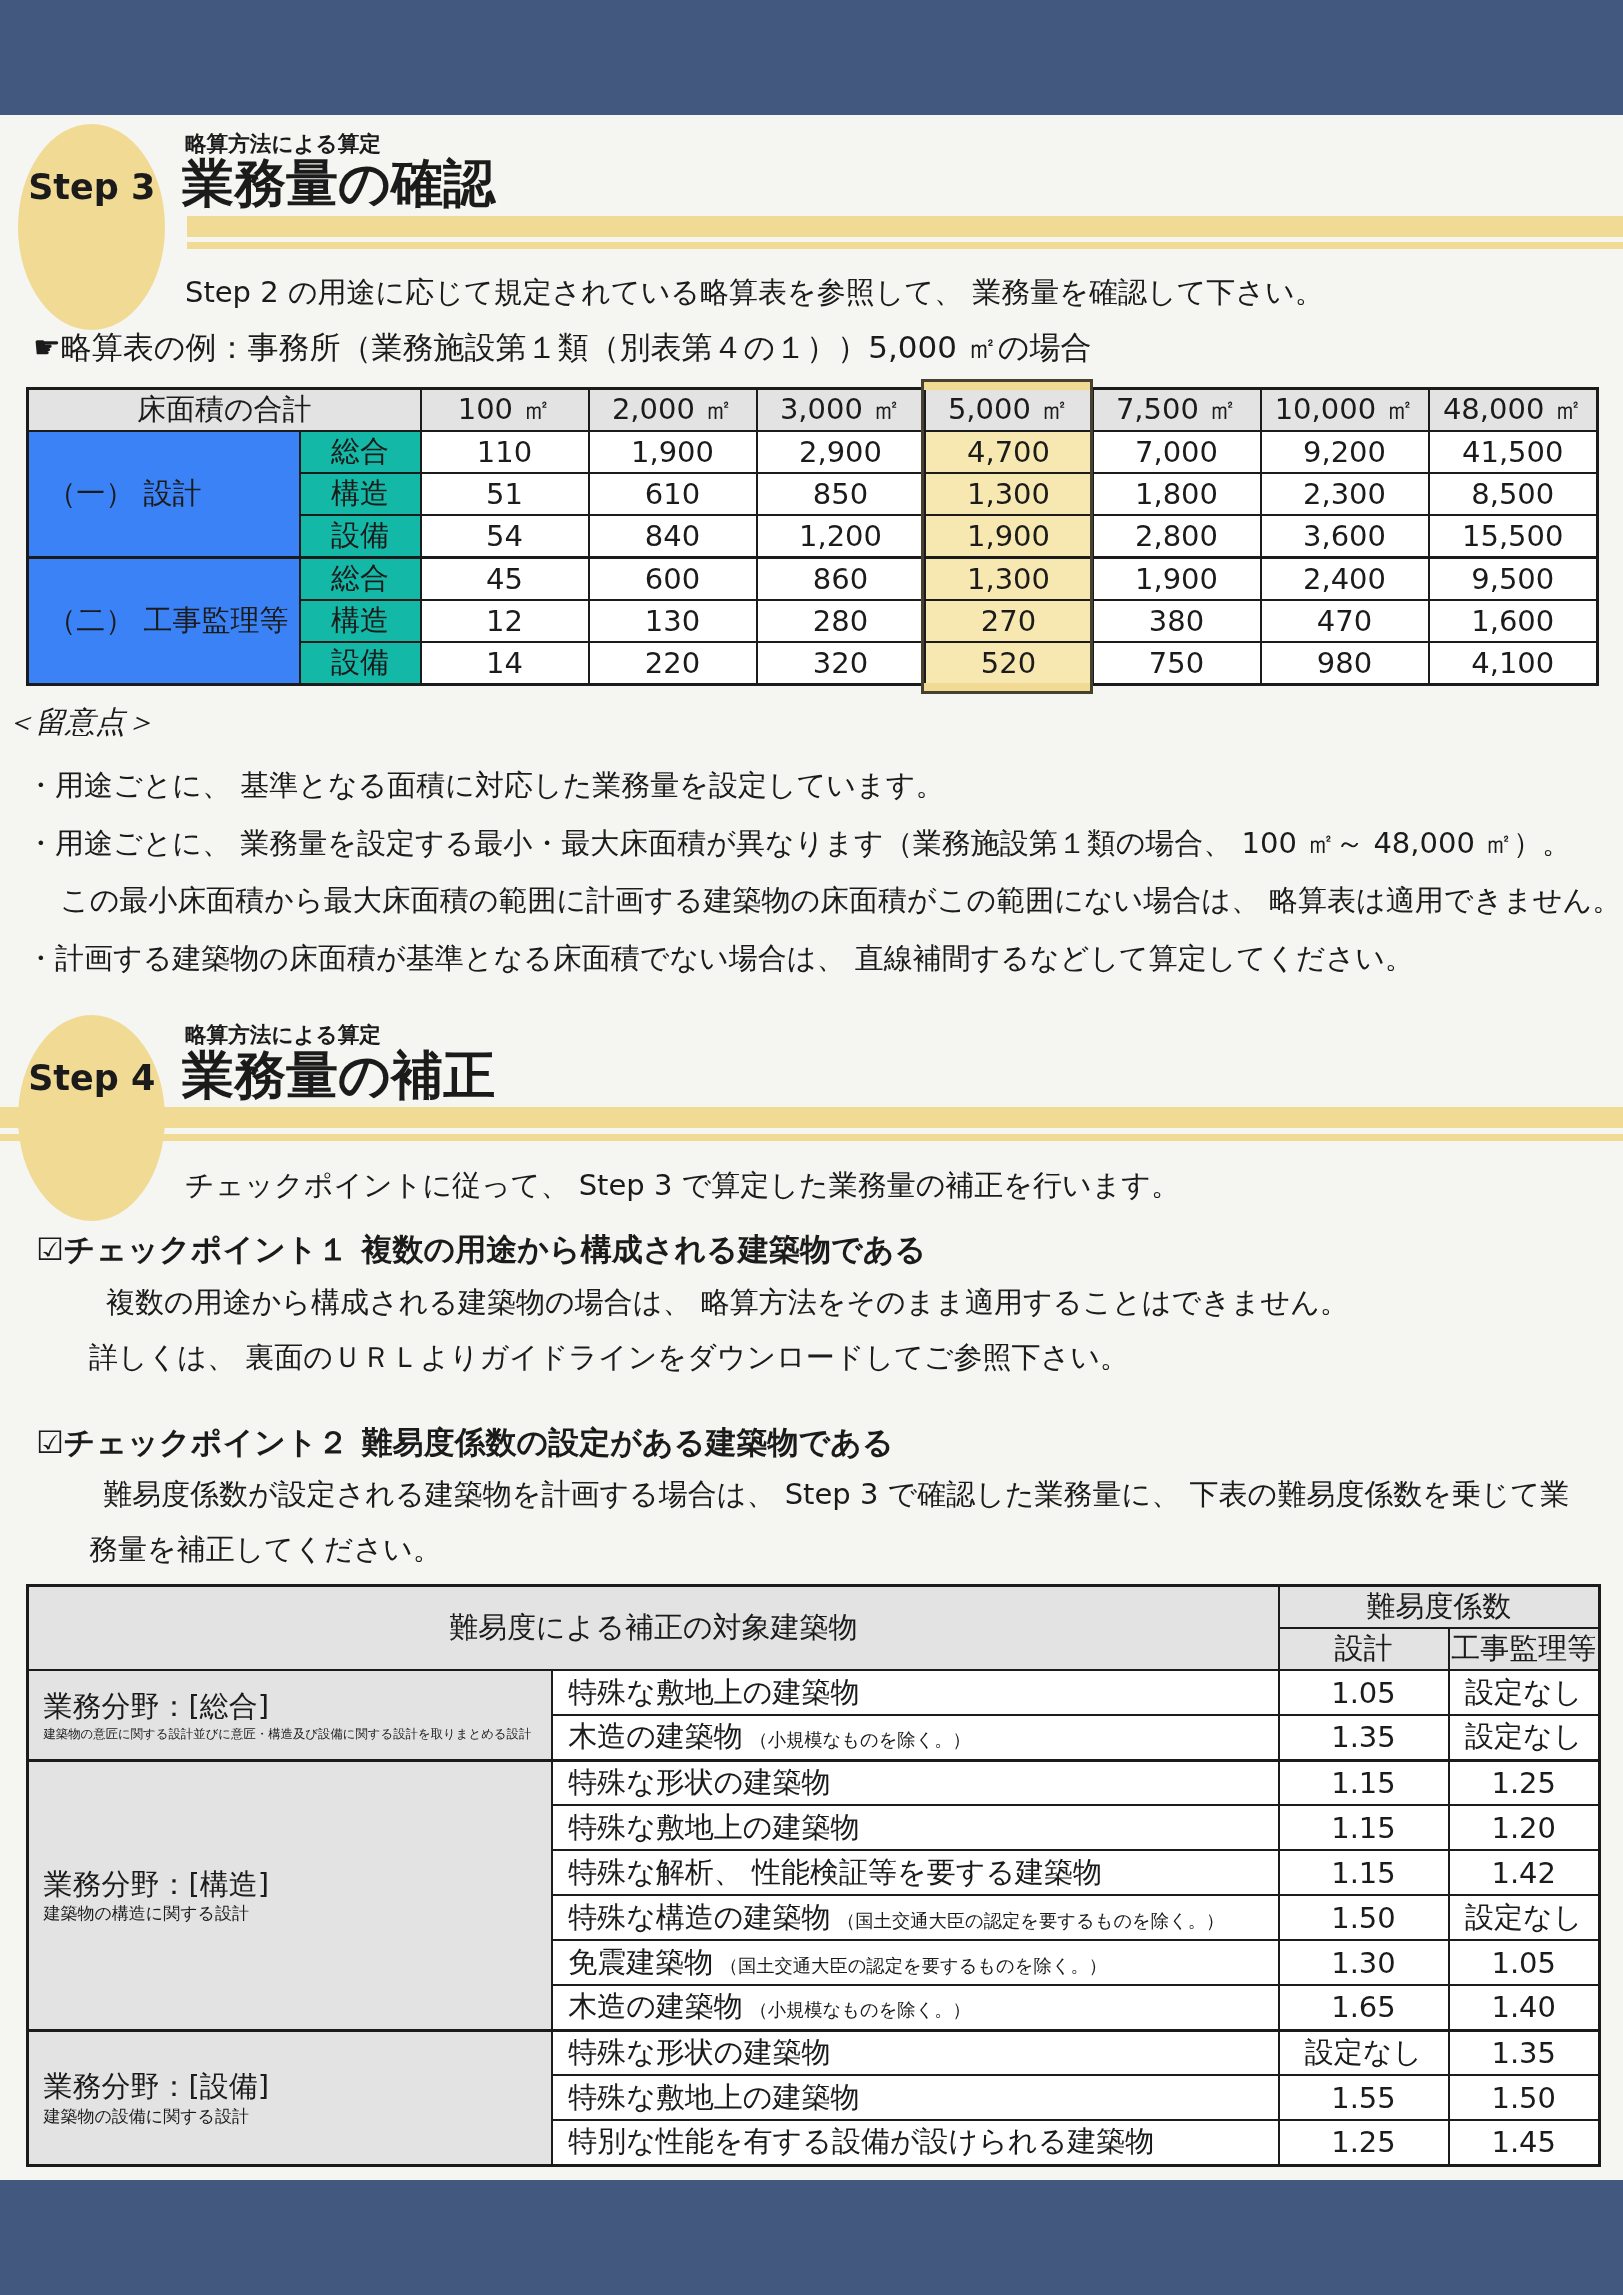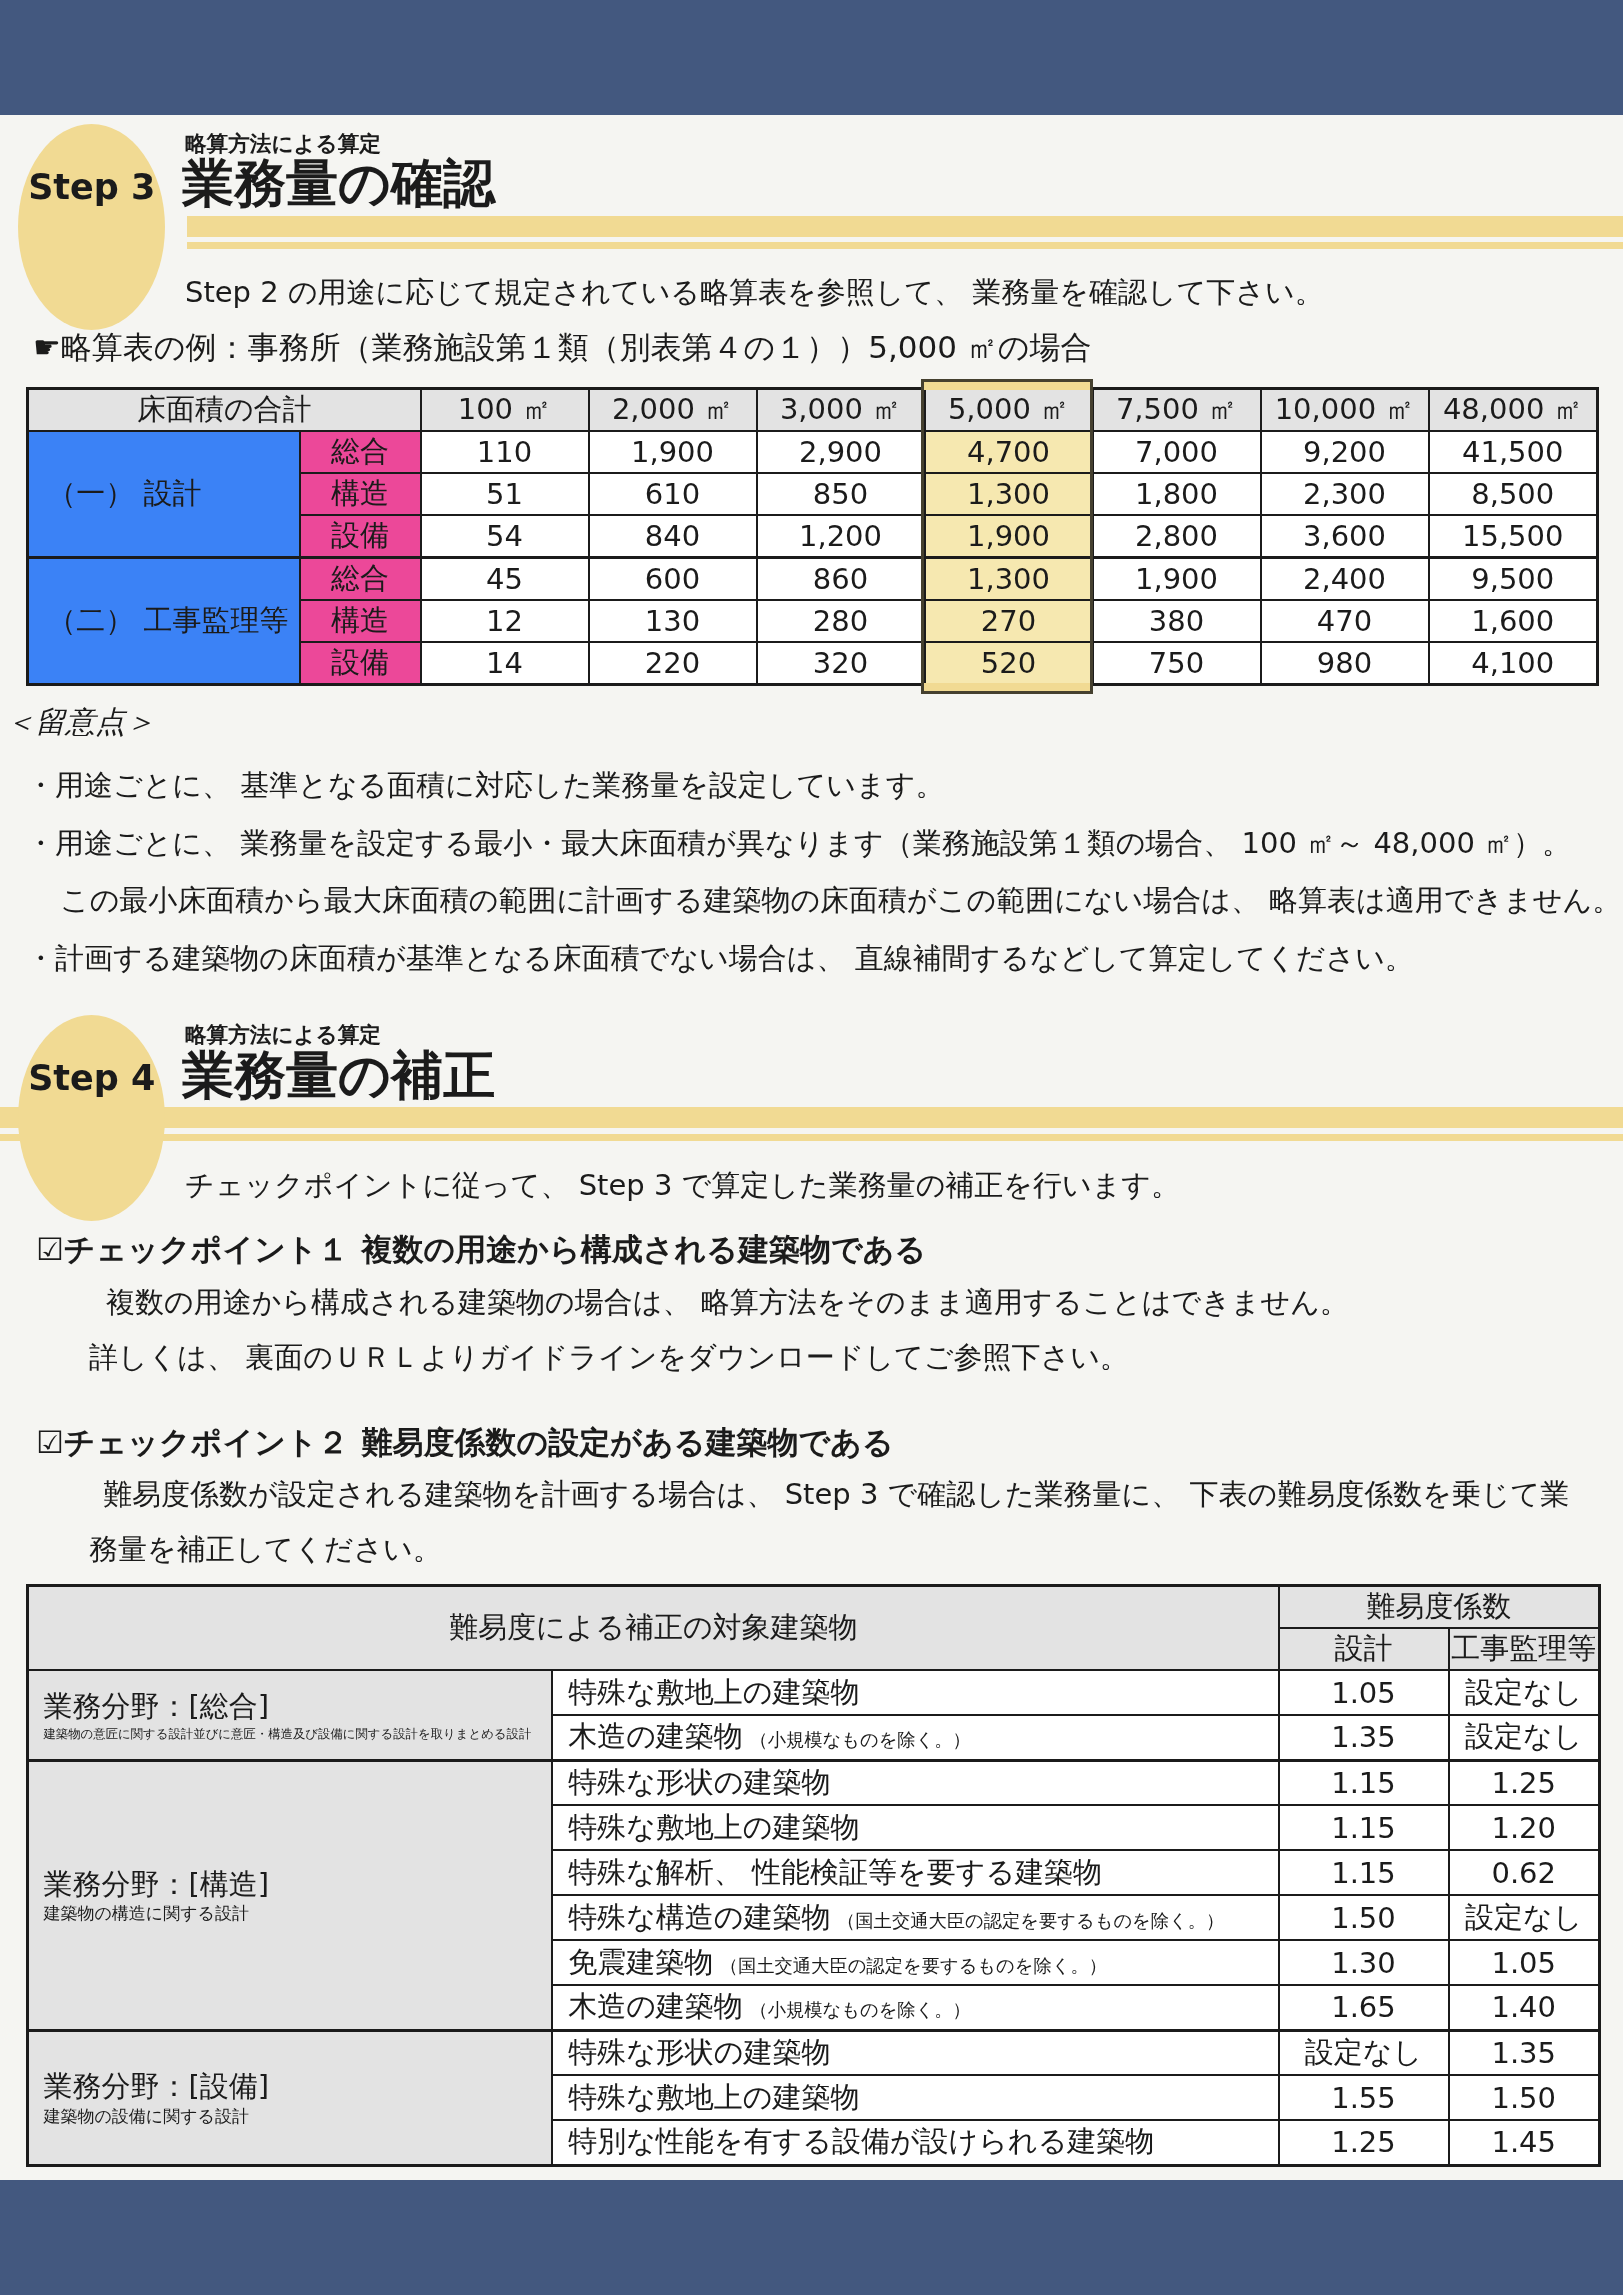--- a/index.html
+++ b/index.html
@@ -34,21 +34,21 @@
   .cp-heading { font-size: 31px; font-weight: bold; white-space: nowrap; }
   .cp-heading .cp-title { margin-left: 13px; }
 
   table { border-collapse: collapse; table-layout: fixed; width: 1571px; }
   table, td, th { border: 2px solid #1b1b1b; }
   table { border-width: 3.3px; }
   td, th { vertical-align: middle; font-weight: normal; font-size: 29px; }
   .t1 th { height: 39px; background: #e3e3e3; text-align: center; }
   .t1 td { height: 41px; text-align: center; background: #ffffff; }
   .t1 td.glabel { background: #3b82f6; text-align: left; padding-left: 18.3px; }
-  .t1 td.sublabel { background: #ec4899; }
+  .t1 td.sublabel { background: #14b8a6; }
   .t1 td.hl { background: #f6e8b0; }
   tr.group-start td { border-top-width: 3.3px; }
 
   .t1-wrap { position: absolute; }
   .hl-overlay {
     position: absolute;
     top: -7.9px; bottom: -7.9px;
     border: 3.9px solid #45402f;
     background: linear-gradient(#f1da93 7.9px, transparent 7.9px,
                 transparent calc(100% - 7.9px), #f1da93 calc(100% - 7.9px));
@@ -255,21 +255,21 @@
         <span>特殊な敷地上の建築物</span><span class="i-note"></span>
       </td>
       <td class="val">1.15</td>
       <td class="val">1.20</td>
     </tr>
     <tr>
       <td class="item">
         <span>特殊な解析、 性能検証等を要する建築物</span><span class="i-note"></span>
       </td>
       <td class="val">1.15</td>
-      <td class="val">0.62</td>
+      <td class="val">1.42</td>
     </tr>
     <tr>
       <td class="item">
         <span>特殊な構造の建築物</span><span class="i-note">（国土交通大臣の認定を要するものを除く。）</span>
       </td>
       <td class="val">1.50</td>
       <td class="val">設定なし</td>
     </tr>
     <tr>
       <td class="item">

